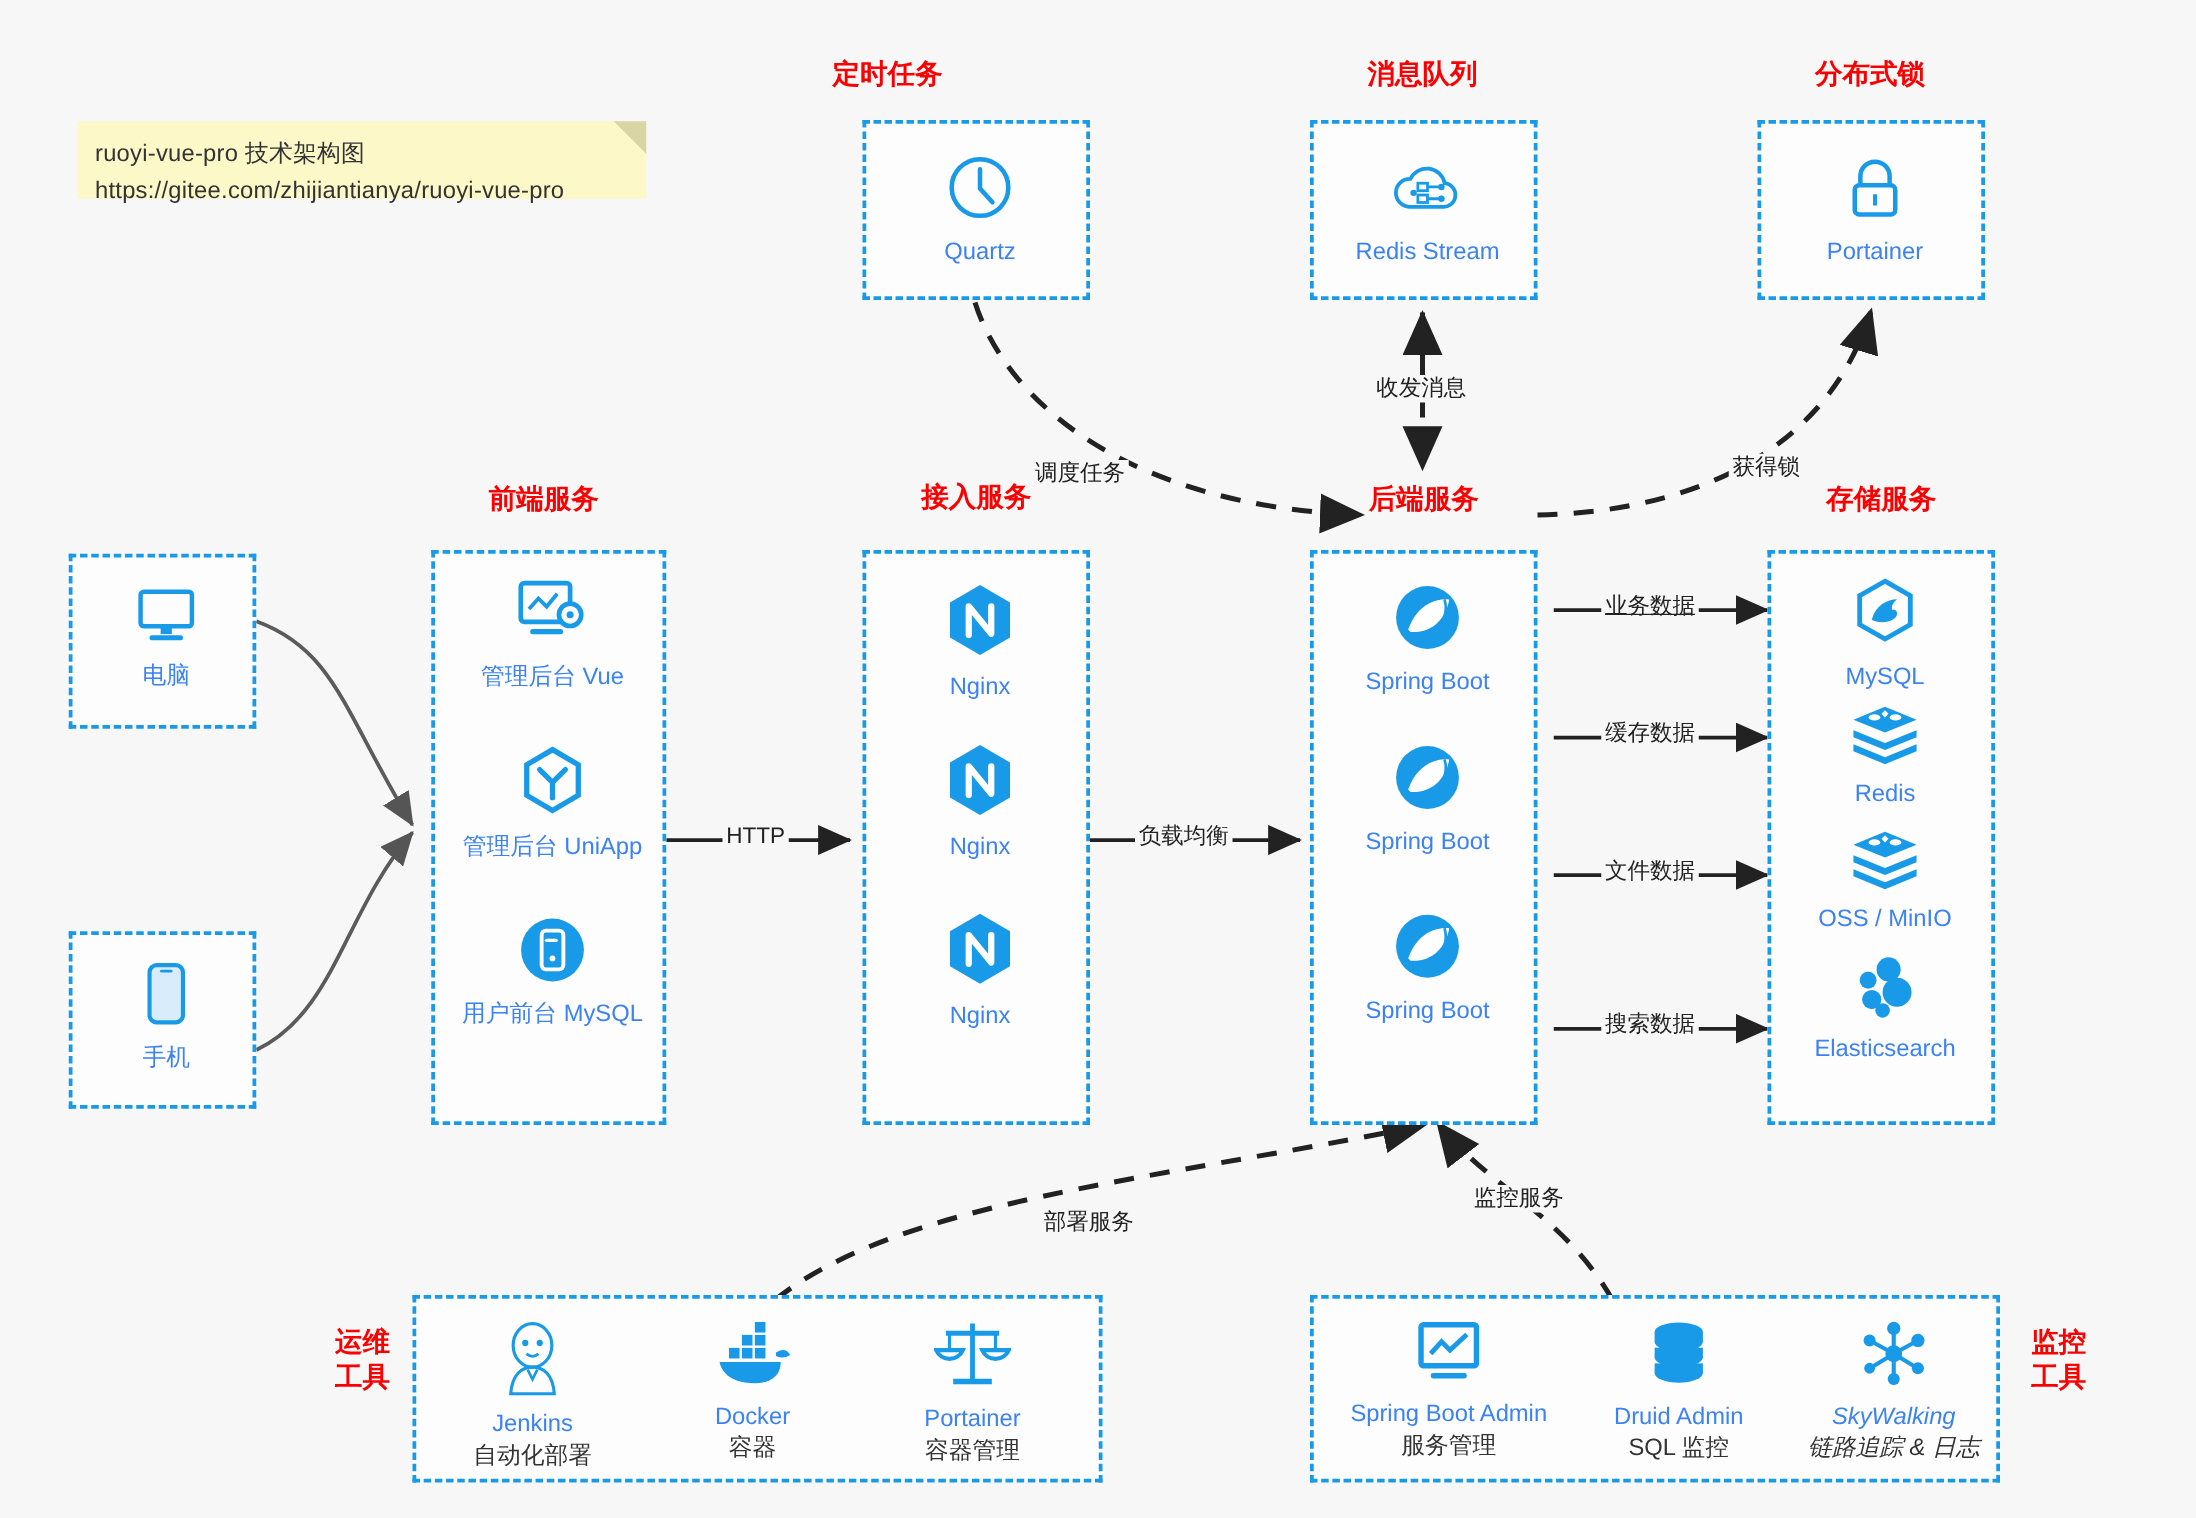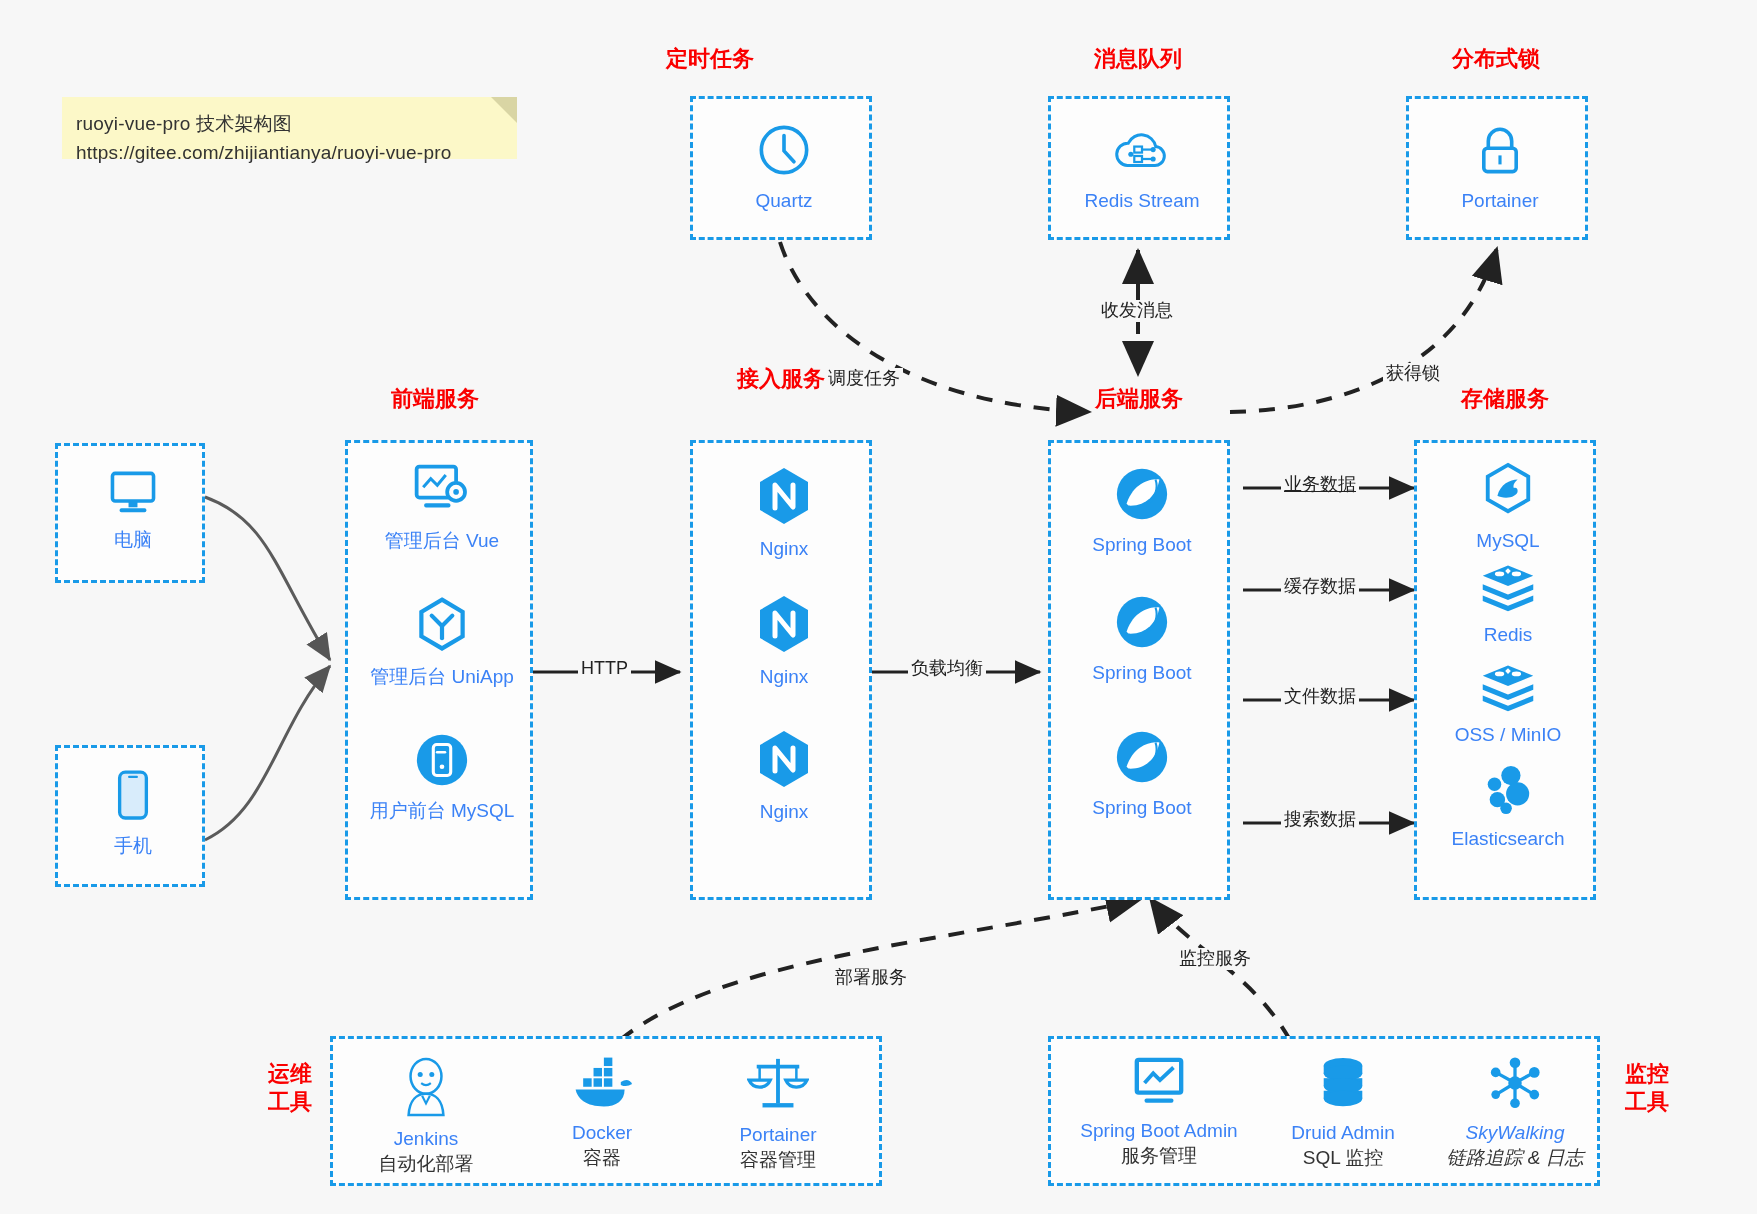--- a/index.html
+++ b/index.html
@@ -150,21 +150,21 @@
           <path d="M17 30 V22 a13 13 0 0 1 26 0 V30" fill="none" stroke="#199ae8" stroke-width="4"></path>
           <rect x="12" y="30" width="36" height="26" rx="4" fill="none" stroke="#199ae8" stroke-width="4"></rect>
           <line x1="30" y1="38" x2="30" y2="48" stroke="#199ae8" stroke-width="3.5"></line>
         </svg>
       </span>
       <span class="lbl">Portainer</span>
     </div>
   </div>
 
   <div class="gtitle" style="left:345px;top:384px;width:180px;">前端服务</div>
-  <div class="gtitle" style="left:690px;top:364px;width:182px;">接入服务</div>
+  <div class="gtitle" style="left:690px;top:383px;width:182px;">接入服务</div>
   <div class="gtitle" style="left:1048px;top:384px;width:182px;">后端服务</div>
   <div class="gtitle" style="left:1414px;top:384px;width:182px;">存储服务</div>
 
   <div class="gbox" style="left:55px;top:443px;width:150px;height:140px;padding-left:36px;">
     <div class="node" style="left:0;top:22px;width:150px;">
       <span class="icon">
         <svg width="54" height="50" viewBox="0 0 60 56">
           <rect x="7" y="6" width="46" height="31" rx="3" fill="none" stroke="#199ae8" stroke-width="4"></rect>
           <rect x="25" y="37" width="10" height="7" fill="#199ae8"></rect>
           <rect x="15" y="45" width="30" height="4.5" rx="2" fill="#199ae8"></rect>

